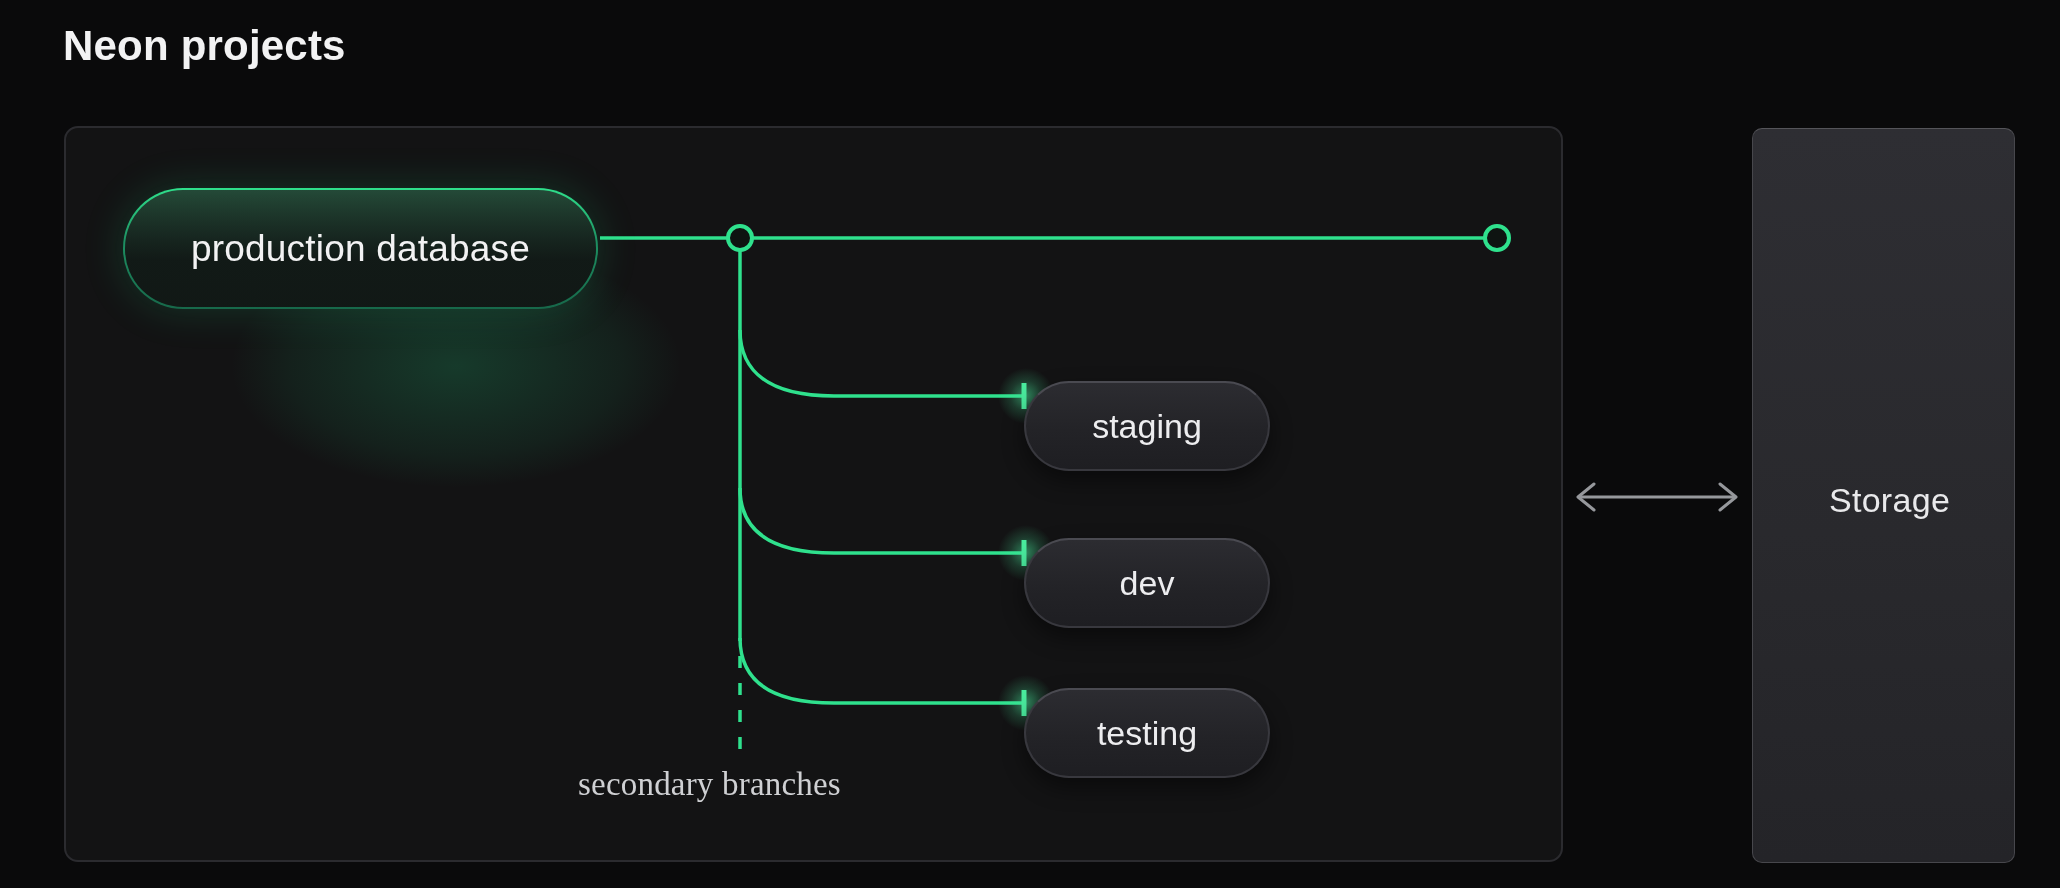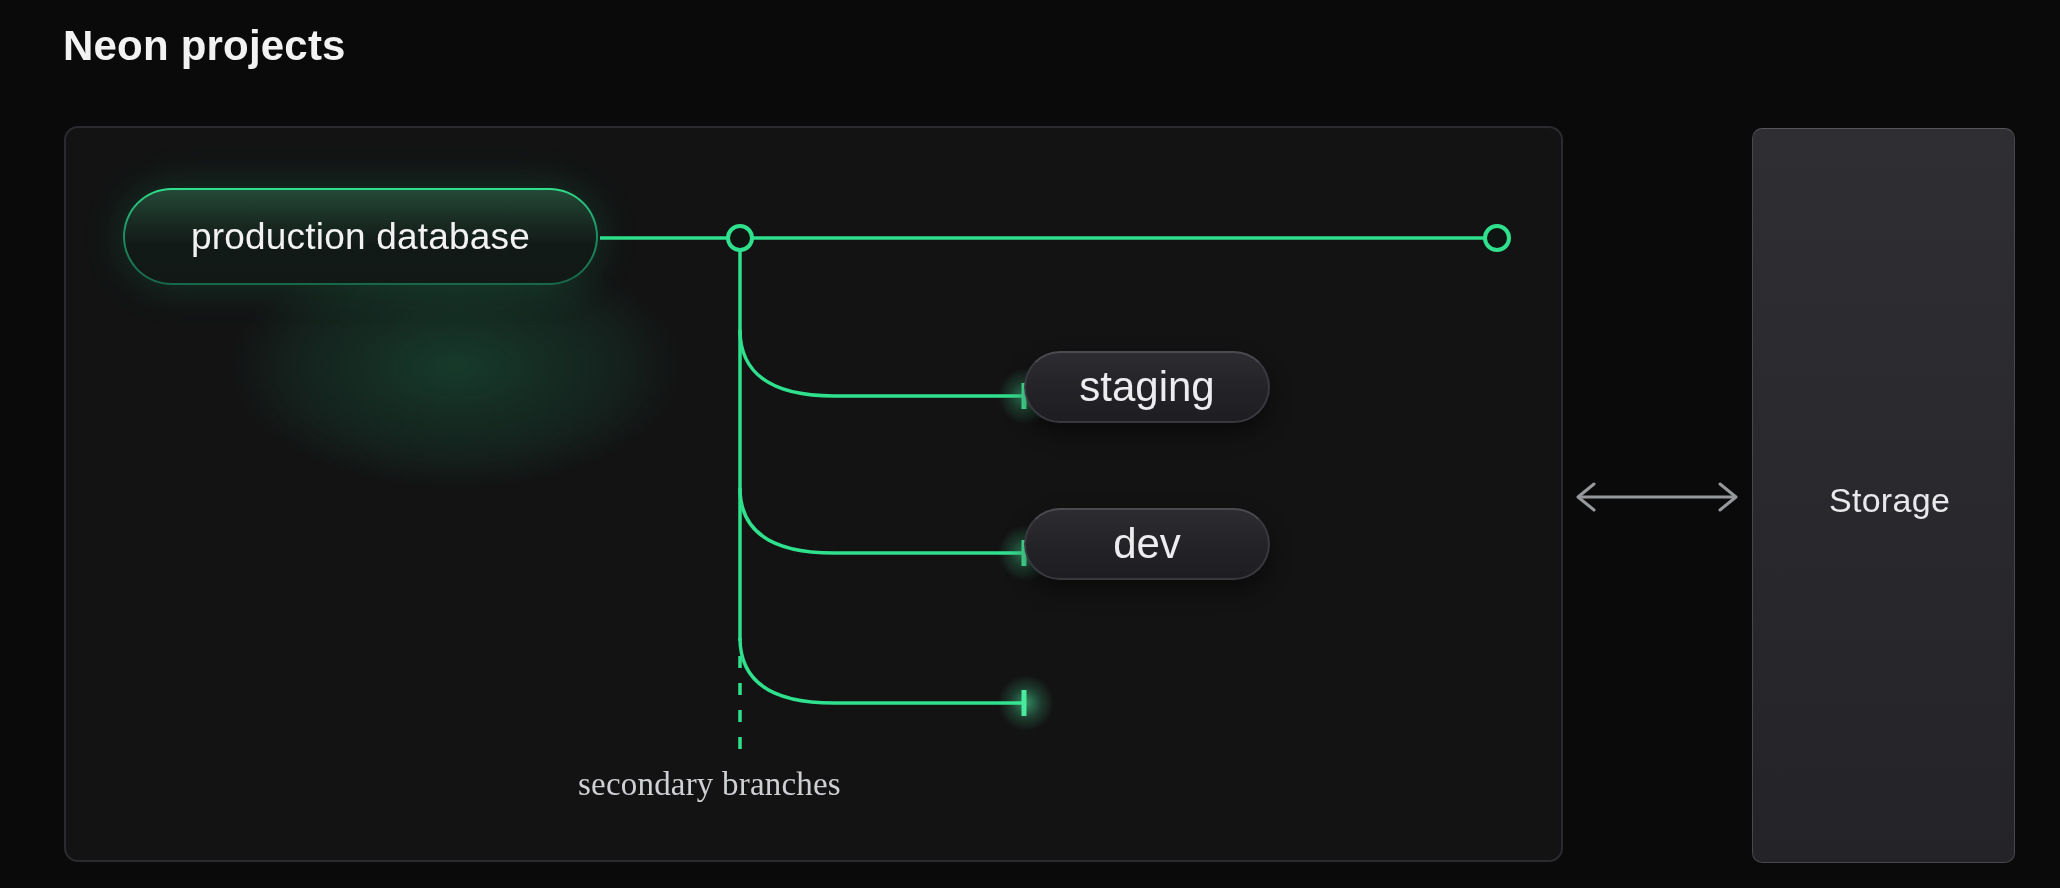--- a/index.html
+++ b/index.html
@@ -39,33 +39,34 @@
   .production-glow{
     position:absolute;left:90px;top:40px;width:600px;height:360px;
     background:radial-gradient(closest-side at 50% 55%, rgba(35,214,134,.20), rgba(35,214,134,.07) 55%, rgba(35,214,134,0) 75%);
     pointer-events:none;
   }
   .pill{
     position:absolute;display:flex;align-items:center;justify-content:center;
     border-radius:60px;color:var(--text-primary);
   }
   .pill-production{
-    left:123px;top:188px;width:475px;height:97px;
+    left:123px;top:188px;width:475px;height:121px;
     font-size:37px;letter-spacing:.2px;
     background:
       linear-gradient(180deg, rgba(34,48,41,.85), rgba(17,20,19,.95) 60%) padding-box,
       linear-gradient(180deg, #2fe08c 0%, #1d8f61 45%, #17684a 100%) border-box;
     border:2px solid transparent;
     box-shadow:0 0 42px rgba(35,214,134,.18);
   }
   .pill-branch{
-    left:1024px;width:246px;height:72px;font-size:42px;color:#ededef;
+    left:1024px;width:246px;height:90px;font-size:34px;color:#ededef;
     background:linear-gradient(180deg,#2c2c31 0%, #232327 55%, #1e1e22 100%);
     border:2px solid #38383e;border-top-color:#4a4a51;
     box-shadow:0 10px 22px rgba(0,0,0,.45);
+    margin-top:30px;
   }
   .pill-staging{top:351px;}
   .pill-dev{top:508px;}
   .pill-testing{top:658px;}
   .wire-label{position:absolute;color:var(--text-secondary);font-size:33px;letter-spacing:.2px;}
   .label-main-branch{left:1270px;top:182px;width:200px;text-align:right;}
   .label-secondary{left:578px;top:766px;font-family:Liberation Serif, serif;}
   .connection-glow{
     position:absolute;width:56px;height:56px;border-radius:50%;
     background:radial-gradient(closest-side, rgba(74,235,158,.55), rgba(74,235,158,.18) 55%, rgba(74,235,158,0));
@@ -133,16 +134,19 @@
   <div class="pill pill-production">
     <span>production database</span>
   </div>
 
   <div class="pill pill-branch pill-staging">
     <span>staging</span>
   </div>
   <div class="pill pill-branch pill-dev">
     <span>dev</span>
   </div>
+  <div class="pill pill-branch pill-testing">
+    <span>testing</span>
+  </div>
 
   <div class="wire-label label-secondary">secondary branches</div>
 
 </div>
 
 </body></html>

